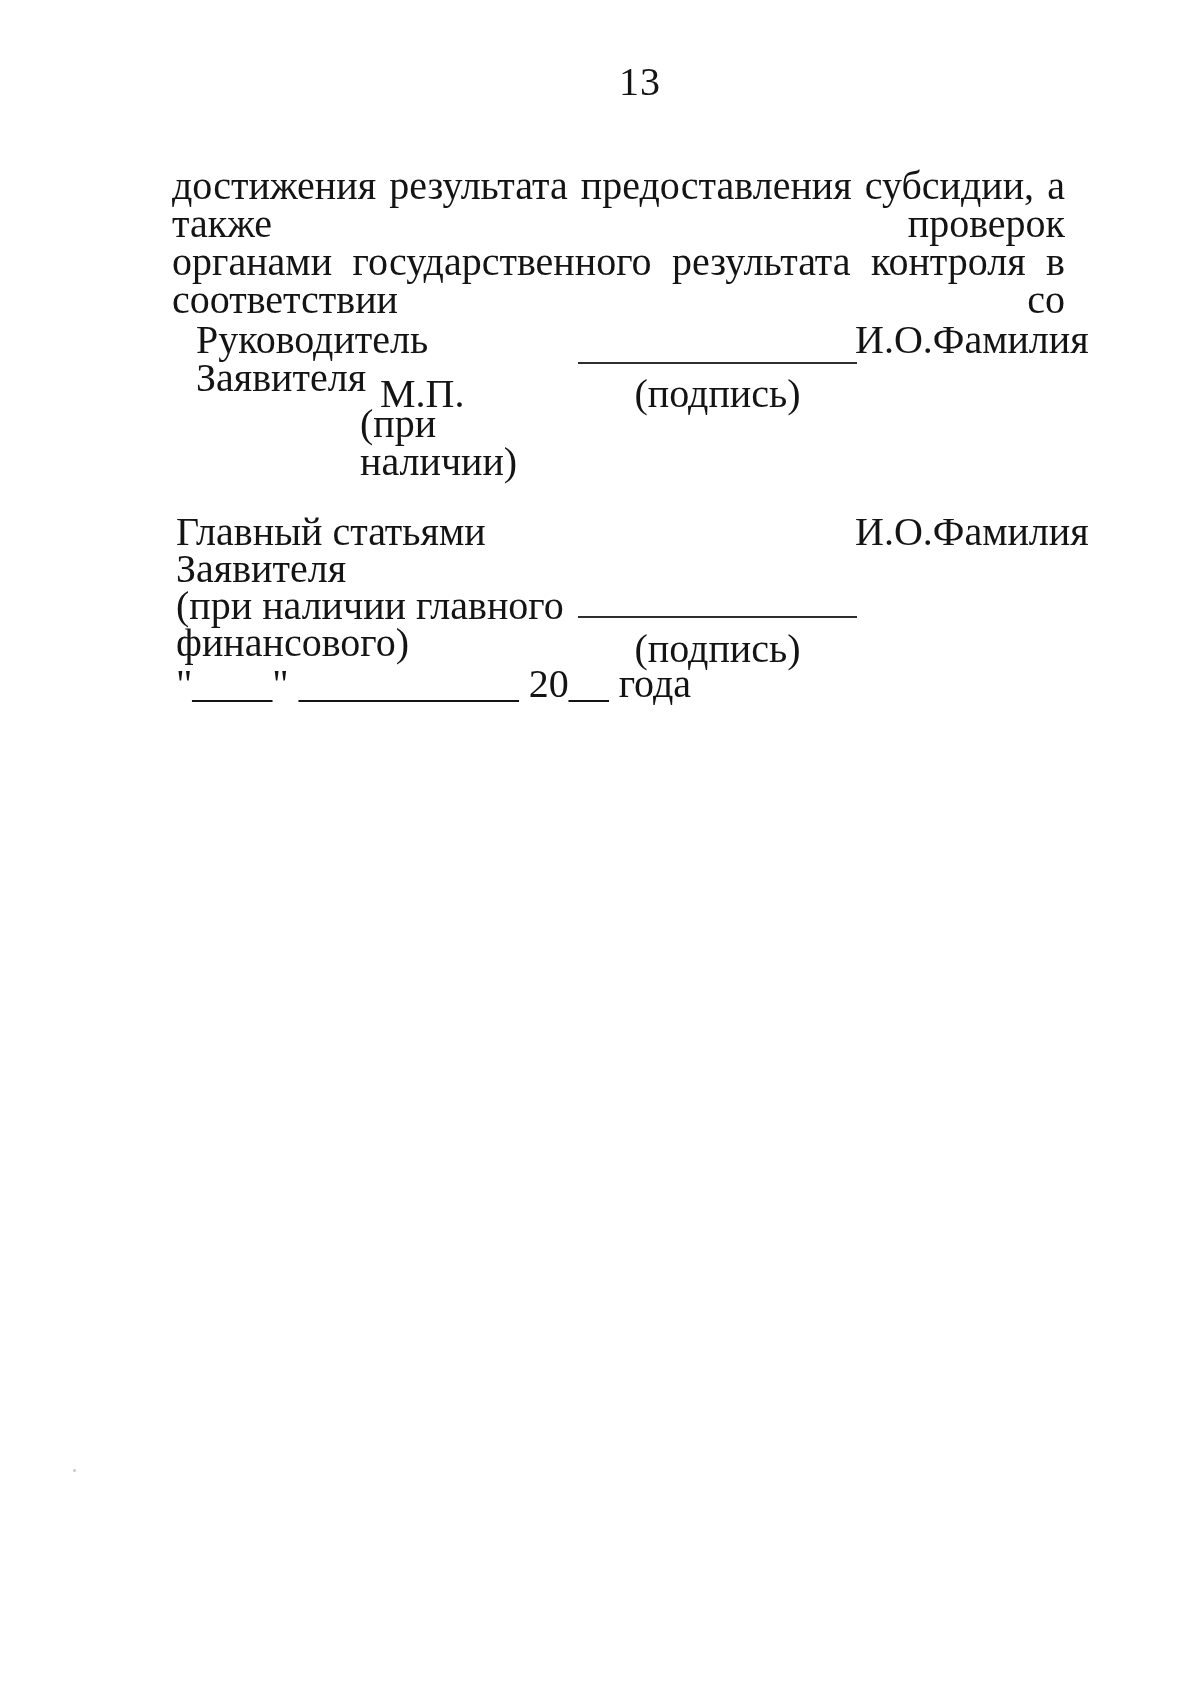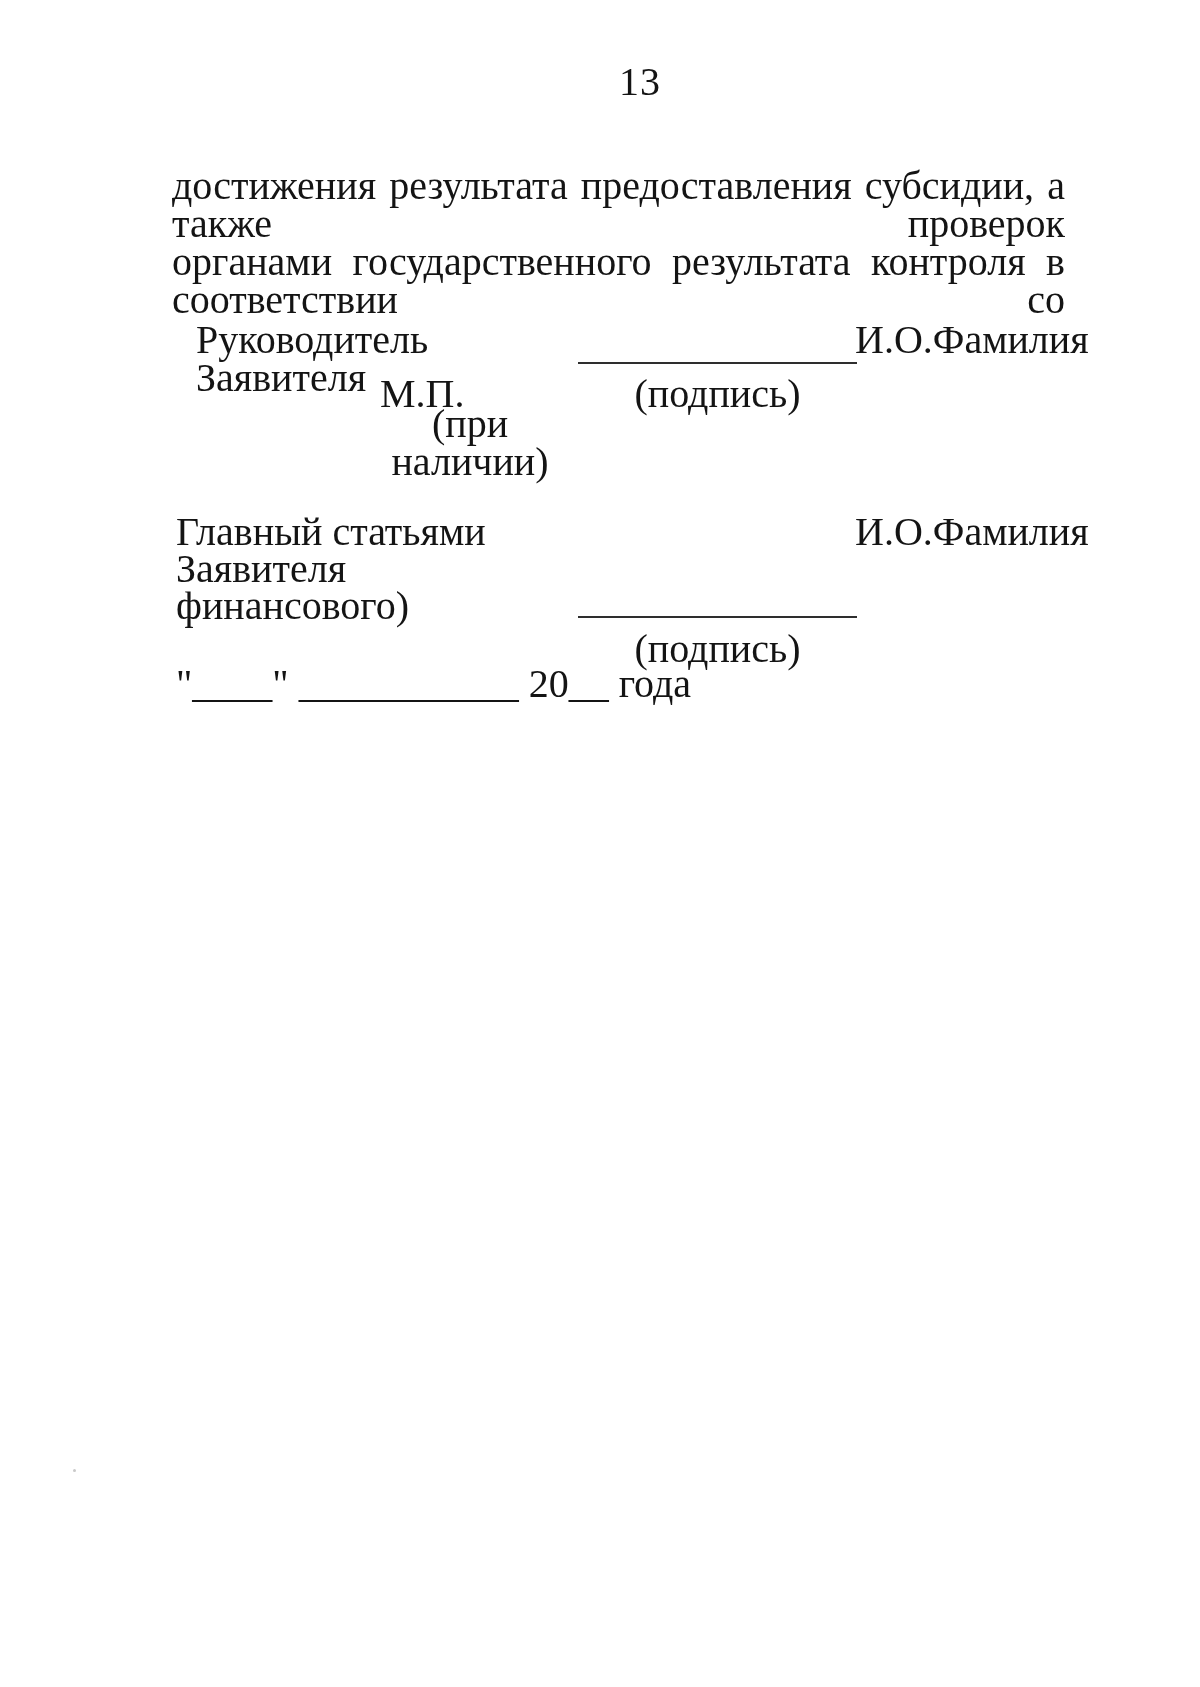--- a/index.html
+++ b/index.html
@@ -41,21 +41,21 @@
     white-space: normal;
     text-align: justify;
     text-align-last: justify;
   }
 
   .sig-role-1   { top: 321px; left: 176px; width: 400px; margin-left: 20px; }
   .sig-name-1   { top: 321px; left: 855px; width: 220px; }
   .sig-line-1   { top: 362px; left: 578px; width: 279px; border-top: 2px solid #2e2e2e; height: 0; }
   .seal-label   { top: 375px; left: 380px; width: 180px; }
   .sig-cap-1    { top: 375px; left: 578px; width: 279px; text-align: center; }
-  .seal-note    { top: 405px; left: 360px; width: 220px; text-align: center; }
+  .seal-note    { top: 405px; left: 360px; width: 220px; }
 
   .sig-role-2   { top: 513px; left: 176px; width: 420px; line-height: 37px; }
   .sig-name-2   { top: 513px; left: 855px; width: 220px; }
   .sig-line-2   { top: 616px; left: 578px; width: 279px; border-top: 2px solid #2e2e2e; height: 0; }
   .sig-cap-2    { top: 630px; left: 578px; width: 279px; text-align: center; }
 
   .date-line    { top: 665px; left: 176px; width: 620px; white-space: nowrap; }
 
   .scan-dot {
     top: 1469px;
@@ -85,20 +85,21 @@
   <div class="abs sig-name-1">И.О.Фамилия</div>
 
   <div class="abs seal-label">М.П.</div>
 
   <div class="abs sig-cap-1">(подпись)</div>
 
   <div class="abs seal-note">(при наличии)</div>
 
   <div class="abs sig-role-2">
     <div>Главный статьями Заявителя</div>
+    <div>(при наличии главного</div>
     <div>финансового)</div>
   </div>
 
   <div class="abs sig-name-2">И.О.Фамилия</div>
 
   <div class="abs sig-line-2"></div>
 
   <div class="abs sig-cap-2">(подпись)</div>
 
   <div class="abs date-line">"____" ___________ 20__ года</div>

